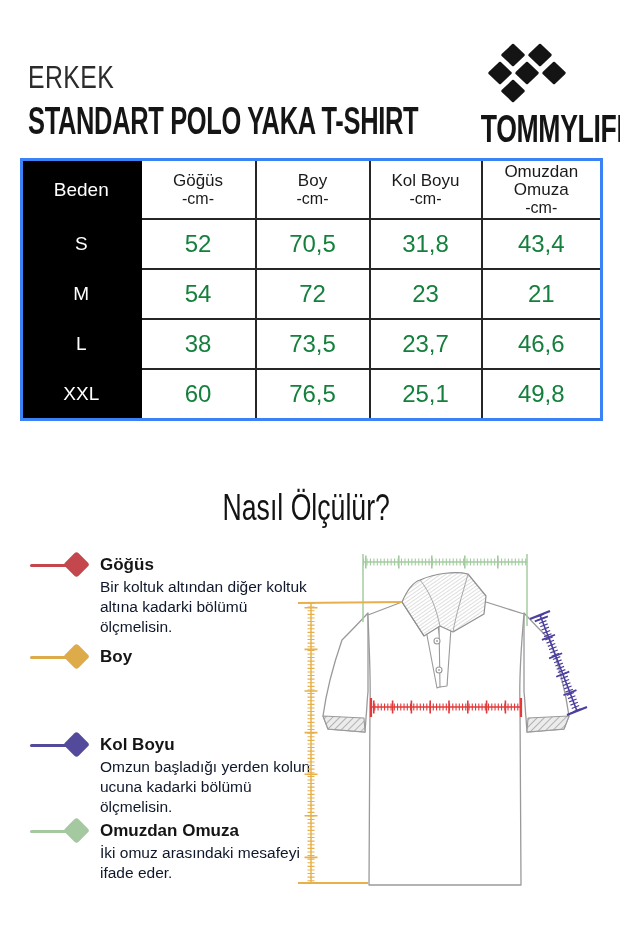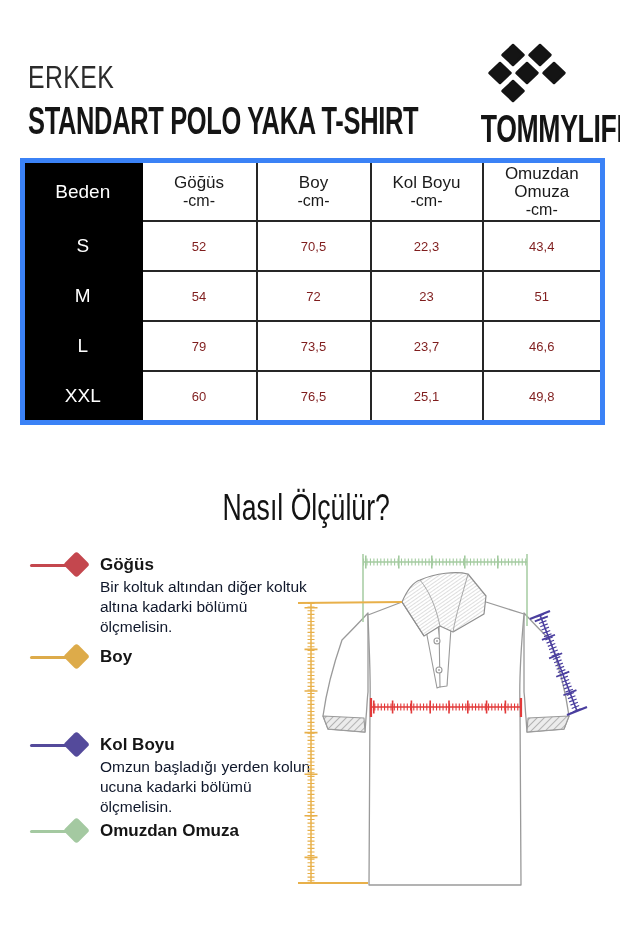--- a/index.html
+++ b/index.html
@@ -15,29 +15,29 @@
   .category{font-size:31px;font-weight:400;color:#2b2b2b;line-height:1;letter-spacing:.5px;transform:scaleX(.8);}
   .prod-title{font-size:38px;font-weight:700;color:#151515;line-height:1;margin-top:9px;letter-spacing:-.5px;transform:scaleX(.67);}
   .brand{position:absolute;left:448px;top:42px;width:160px;text-align:center;}
   .brand svg{display:block;margin:0 auto;}
   .brand-name{font-size:38px;font-weight:700;color:#141414;line-height:1;margin-top:6px;letter-spacing:-.5px;transform:scaleX(.7);}
 
   
   .size-table{
     position:absolute;left:20px;top:158px;width:580px;
     border-collapse:collapse;table-layout:fixed;
-    border:5px solid #3b82f6;
+    border:3px solid #3b82f6;
   }
   .size-table col.c0{width:119px}.size-table col.c1{width:115px}
   .size-table col.c2{width:114px}.size-table col.c3{width:112px}.size-table col.c4{width:120px}
   .size-table th,.size-table td{
     border:2px solid #262626;text-align:center;vertical-align:middle;padding:2px;
   }
   .size-table thead th{height:49px;font-weight:400;font-size:17px;line-height:18px;color:#1a1a1a;}
-  .size-table tbody td{height:44px;font-size:13px;font-weight:400;color:#7f1d1d;}
+  .size-table tbody td{height:44px;font-size:24px;font-weight:400;color:#15803d;}
   .size-table .dark{background:#000;color:#fff;border-color:#000;font-size:19px;}
   .h-unit{font-size:16px;line-height:17px;}
 
   
   .howto-title-wrap{position:absolute;left:0;top:488px;width:612px;text-align:center;}
   .howto-title{font-size:37px;font-weight:400;color:#131313;line-height:1.1;transform:scaleX(.72);}
 
   .legend-item{position:absolute;left:30px;padding-left:70px;width:215px;}
   .legend-item.i0{top:554px}.legend-item.i1{top:646px}.legend-item.i2{top:734px}.legend-item.i3{top:820px}
   .legend-icon{position:absolute;left:0;top:0;width:58px;height:22px;}
@@ -107,33 +107,33 @@
           <div class="h-label">Omuzdan Omuza</div>
           <div class="h-unit">-cm-</div>
         </th>
       </tr>
     </thead>
     <tbody>
       <tr>
         <td class="dark">S</td>
         <td>52</td>
         <td>70,5</td>
-        <td>22,3</td>
+        <td>31,8</td>
         <td>43,4</td>
       </tr>
       <tr>
         <td class="dark">M</td>
         <td>54</td>
         <td>72</td>
         <td>23</td>
-        <td>51</td>
+        <td>21</td>
       </tr>
       <tr>
         <td class="dark">L</td>
-        <td>79</td>
+        <td>38</td>
         <td>73,5</td>
         <td>23,7</td>
         <td>46,6</td>
       </tr>
       <tr>
         <td class="dark">XXL</td>
         <td>60</td>
         <td>76,5</td>
         <td>25,1</td>
         <td>49,8</td>
@@ -170,20 +170,21 @@
     <div class="legend-name">Kol Boyu</div>
     <div class="legend-desc">Omzun başladığı yerden kolun ucuna kadarki bölümü ölçmelisin.</div>
   </div>
 
   <div class="legend-item i3">
     <span class="legend-icon" style="--c: #a4c9a1;">
       <span class="legend-line"></span>
       <span class="legend-diamond"></span>
     </span>
     <div class="legend-name">Omuzdan Omuza</div>
+    <div class="legend-desc">İki omuz arasındaki mesafeyi ifade eder.</div>
   </div>
 
   <div class="diagram" style="--shoulder: #a4cba0; --length: #e8b04a; --chest: #e23a3a; --sleeve: #4b3f9f; --outline: #9a9a9a;">
     <svg width="330" height="390" viewBox="0 0 330 390">
       <defs>
         <pattern id="hatchCollar" patternUnits="userSpaceOnUse" width="3" height="3" patternTransform="rotate(55)">
           <rect width="3" height="3" fill="#ffffff"></rect>
           <line x1="0" y1="0" x2="0" y2="3" stroke="#bdbdbd" stroke-width="1"></line>
         </pattern>
         <pattern id="hatchCuff" patternUnits="userSpaceOnUse" width="5" height="5" patternTransform="rotate(45)">

